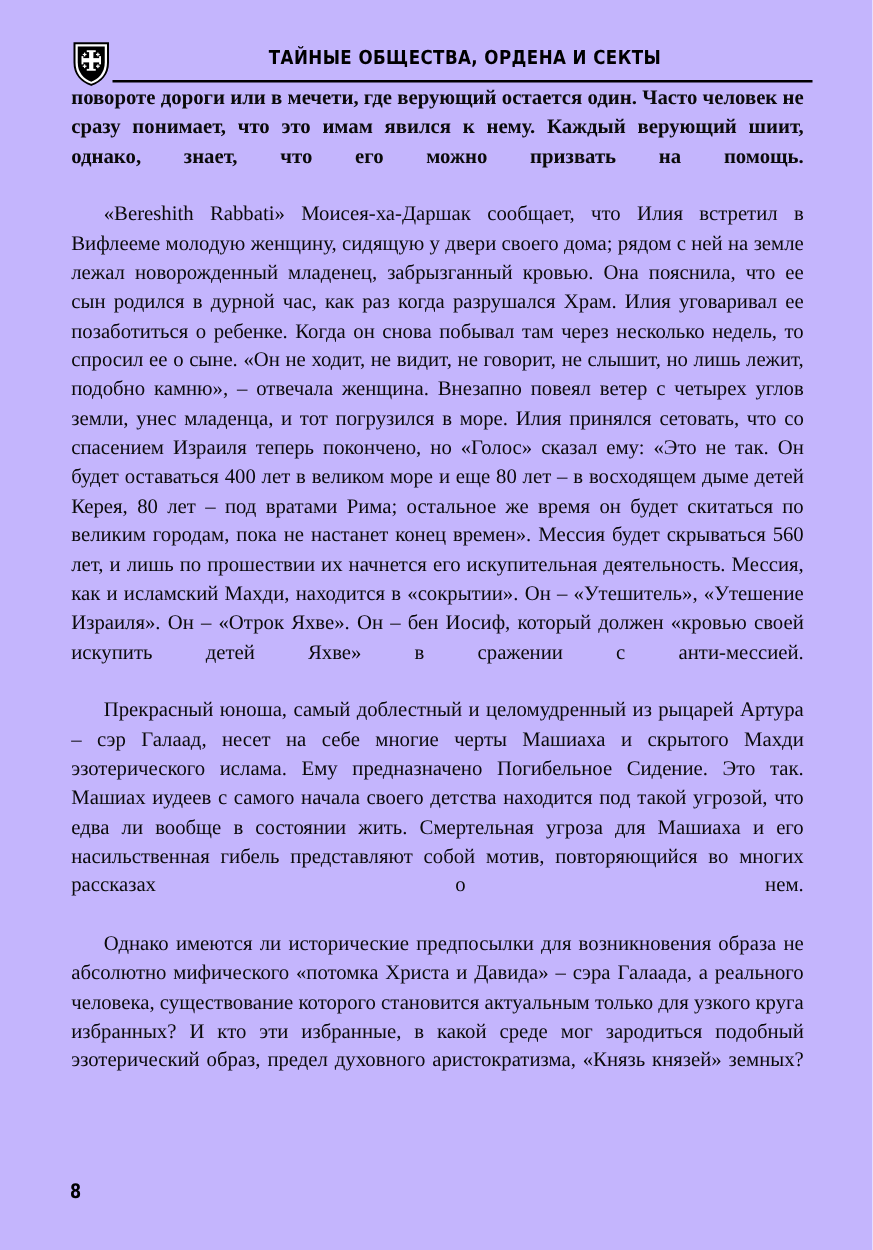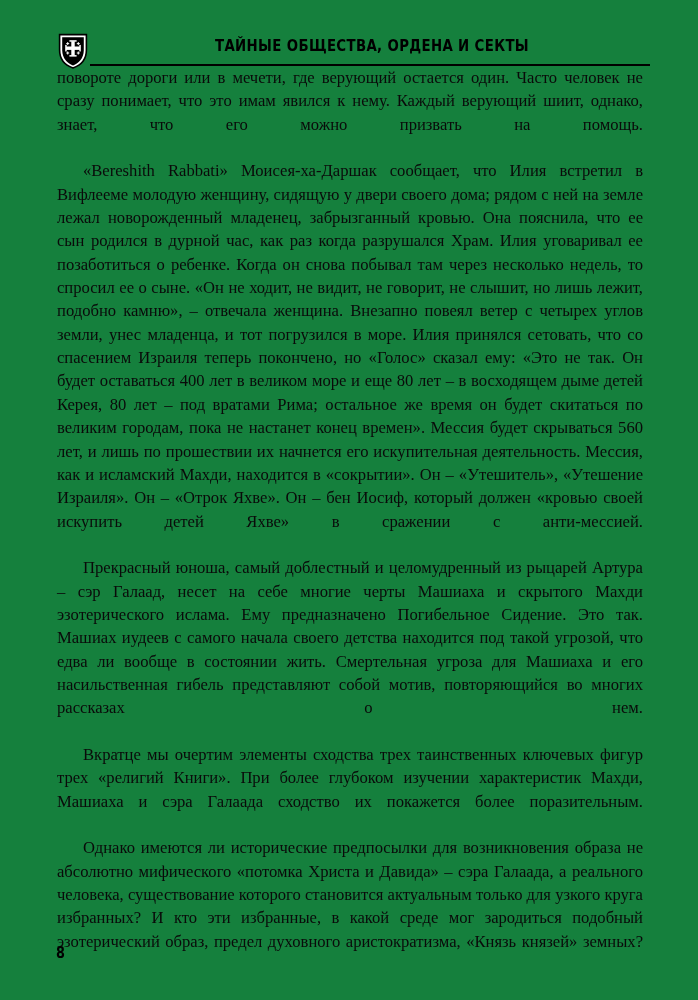--- a/index.html
+++ b/index.html
@@ -14,21 +14,21 @@
     overflow: hidden;
     font-family: "Liberation Serif", "DejaVu Serif", serif;
     color: #0a0a0a;
   }
 
   .page {
     position: absolute;
     left: 0; top: 0;
     width: 698px;
     height: 1000px;
-    background: #15803d;
+    background: #c4b5fd;
   }
 
   
   .header {
     position: absolute;
     left: 0;
     top: 14px;
     width: 698px;
     height: 48px;
   }
@@ -81,20 +81,21 @@
     text-align: justify;
     text-justify: inter-word;
     font-size: 16.6px;
     line-height: 23.35px;
     hyphens: manual;
     -webkit-hyphens: manual;
     word-spacing: 0px;
   }
   p.para.first {
     text-indent: 0;
+    font-weight: bold;
   }
 
   
   p.para::after {
     content: "";
     display: inline-block;
     width: 100%;
   }
 
   
@@ -144,20 +145,19 @@
 
     <div class="header-title">ТАЙНЫЕ ОБЩЕСТВА, ОРДЕНА И СЕКТЫ</div>
 
     <div class="header-rule"></div>
   </div>
 
   <div class="textblock">
     <p class="para first">повороте дороги или в мечети, где верующий остается один. Часто человек не сразу понимает, что это имам явился к нему. Каждый верующий шиит, однако, знает, что его можно призвать на помощь.</p>
     <p class="para">«Bereshith Rabbati» Моисея-ха-Даршак сообщает, что Илия встретил в Вифлееме молодую женщину, сидящую у двери своего дома; рядом с ней на земле лежал новорожденный младенец, забрызганный кровью. Она пояснила, что ее сын родился в дурной час, как раз когда разрушался Храм. Илия уговаривал ее позаботиться о ребенке. Когда он снова побывал там через несколько недель, то спросил ее о сыне. «Он не ходит, не видит, не говорит, не слышит, но лишь лежит, подобно камню», – отвечала женщина. Внезапно повеял ветер с четырех углов земли, унес младенца, и тот погрузился в море. Илия принялся сетовать, что со спасением Израиля теперь покончено, но «Голос» сказал ему: «Это не так. Он будет оставаться 400 лет в великом море и еще 80 лет – в восходящем дыме детей Керея, 80 лет – под вратами Рима; остальное же время он будет скитаться по великим городам, пока не настанет конец времен». Мессия будет скрываться 560 лет, и лишь по прошествии их начнется его искупительная деятельность. Мессия, как и исламский Махди, находится в «сокрытии». Он – «Утешитель», «Утешение Израиля». Он – «Отрок Яхве». Он – бен Иосиф, который должен «кровью своей искупить детей Яхве» в сражении с анти-мессией.</p>
     <p class="para">Прекрасный юноша, самый доблестный и целомудренный из рыцарей Артура – сэр Галаад, несет на себе многие черты Машиаха и скрытого Махди эзотерического ислама. Ему предназначено Погибельное Сидение. Это так. Машиах иудеев с самого начала своего детства находится под такой угрозой, что едва ли вообще в состоянии жить. Смертельная угроза для Машиаха и его насильственная гибель представляют собой мотив, повторяющийся во многих рассказах о нем.</p>
-    <p class="para">Вкратце мы очертим элементы сходства трех таинственных ключевых фигур трех «религий Книги». При более глубоком изучении характеристик Махди, Машиаха и сэра Галаада сходство их покажется более поразительным.</p>
     <p class="para">Однако имеются ли исторические предпосылки для возникновения образа не абсолютно мифического «потомка Христа и Давида» – сэра Галаада, а реального человека, существование которого становится актуальным только для узкого круга избранных? И  кто эти избранные, в какой среде мог зародиться подобный эзотерический образ, предел духовного аристократизма, «Князь князей» земных?</p>
 
   </div>
 
   <div class="folio">8</div>
 
 </div>
 
 </body></html>

